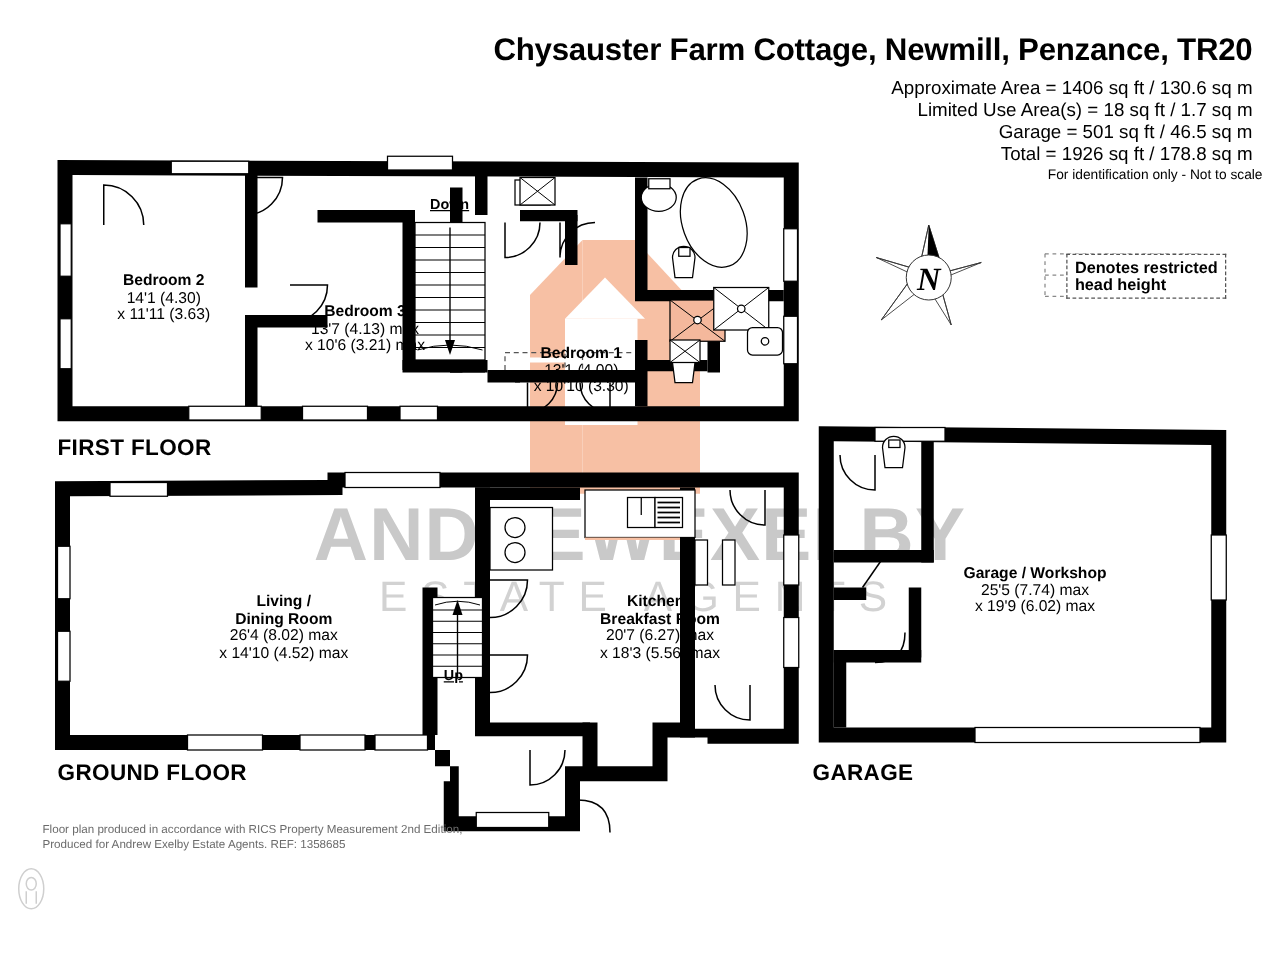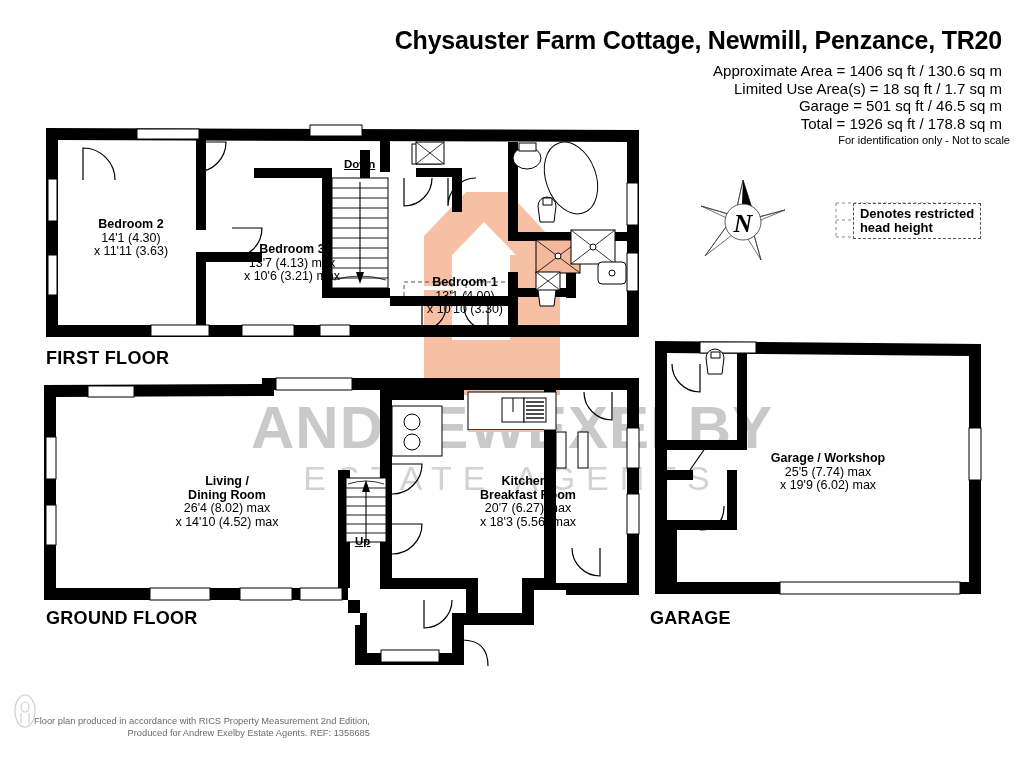--- a/index.html
+++ b/index.html
@@ -33,22 +33,22 @@
   #plan-canvas{position:absolute;left:0;top:0;width:1024px;height:768px;}
 
   
   .room-label{position:absolute;text-align:center;font-size:12.5px;line-height:13.6px;
               white-space:nowrap;}
   .room-label .rname{font-weight:bold;font-size:12.5px;}
   .floor-label{position:absolute;font-size:18px;font-weight:bold;letter-spacing:.3px;}
   .stair-label{position:absolute;font-size:11.5px;font-weight:bold;text-decoration:underline;}
 
   
-  #footer{position:absolute;left:34px;top:716px;font-size:9.3px;color:#6b6b6b;
-          line-height:11.5px;text-align:right;}
+  #footer{position:absolute;left:34px;top:658px;font-size:9.3px;color:#6b6b6b;
+          line-height:11.5px;}
   #footer span.cr{margin-left:18px;}
   #rics-logo{position:absolute;left:14px;top:694px;width:24px;height:34px;}
 </style>
 </head>
 <body>
 
 <div id="header">
   <div id="plan-title">Chysauster Farm Cottage, Newmill, Penzance, TR20</div>
   <div id="area-summary">
     <div>Approximate Area = 1406 sq ft / 130.6 sq m</div>

